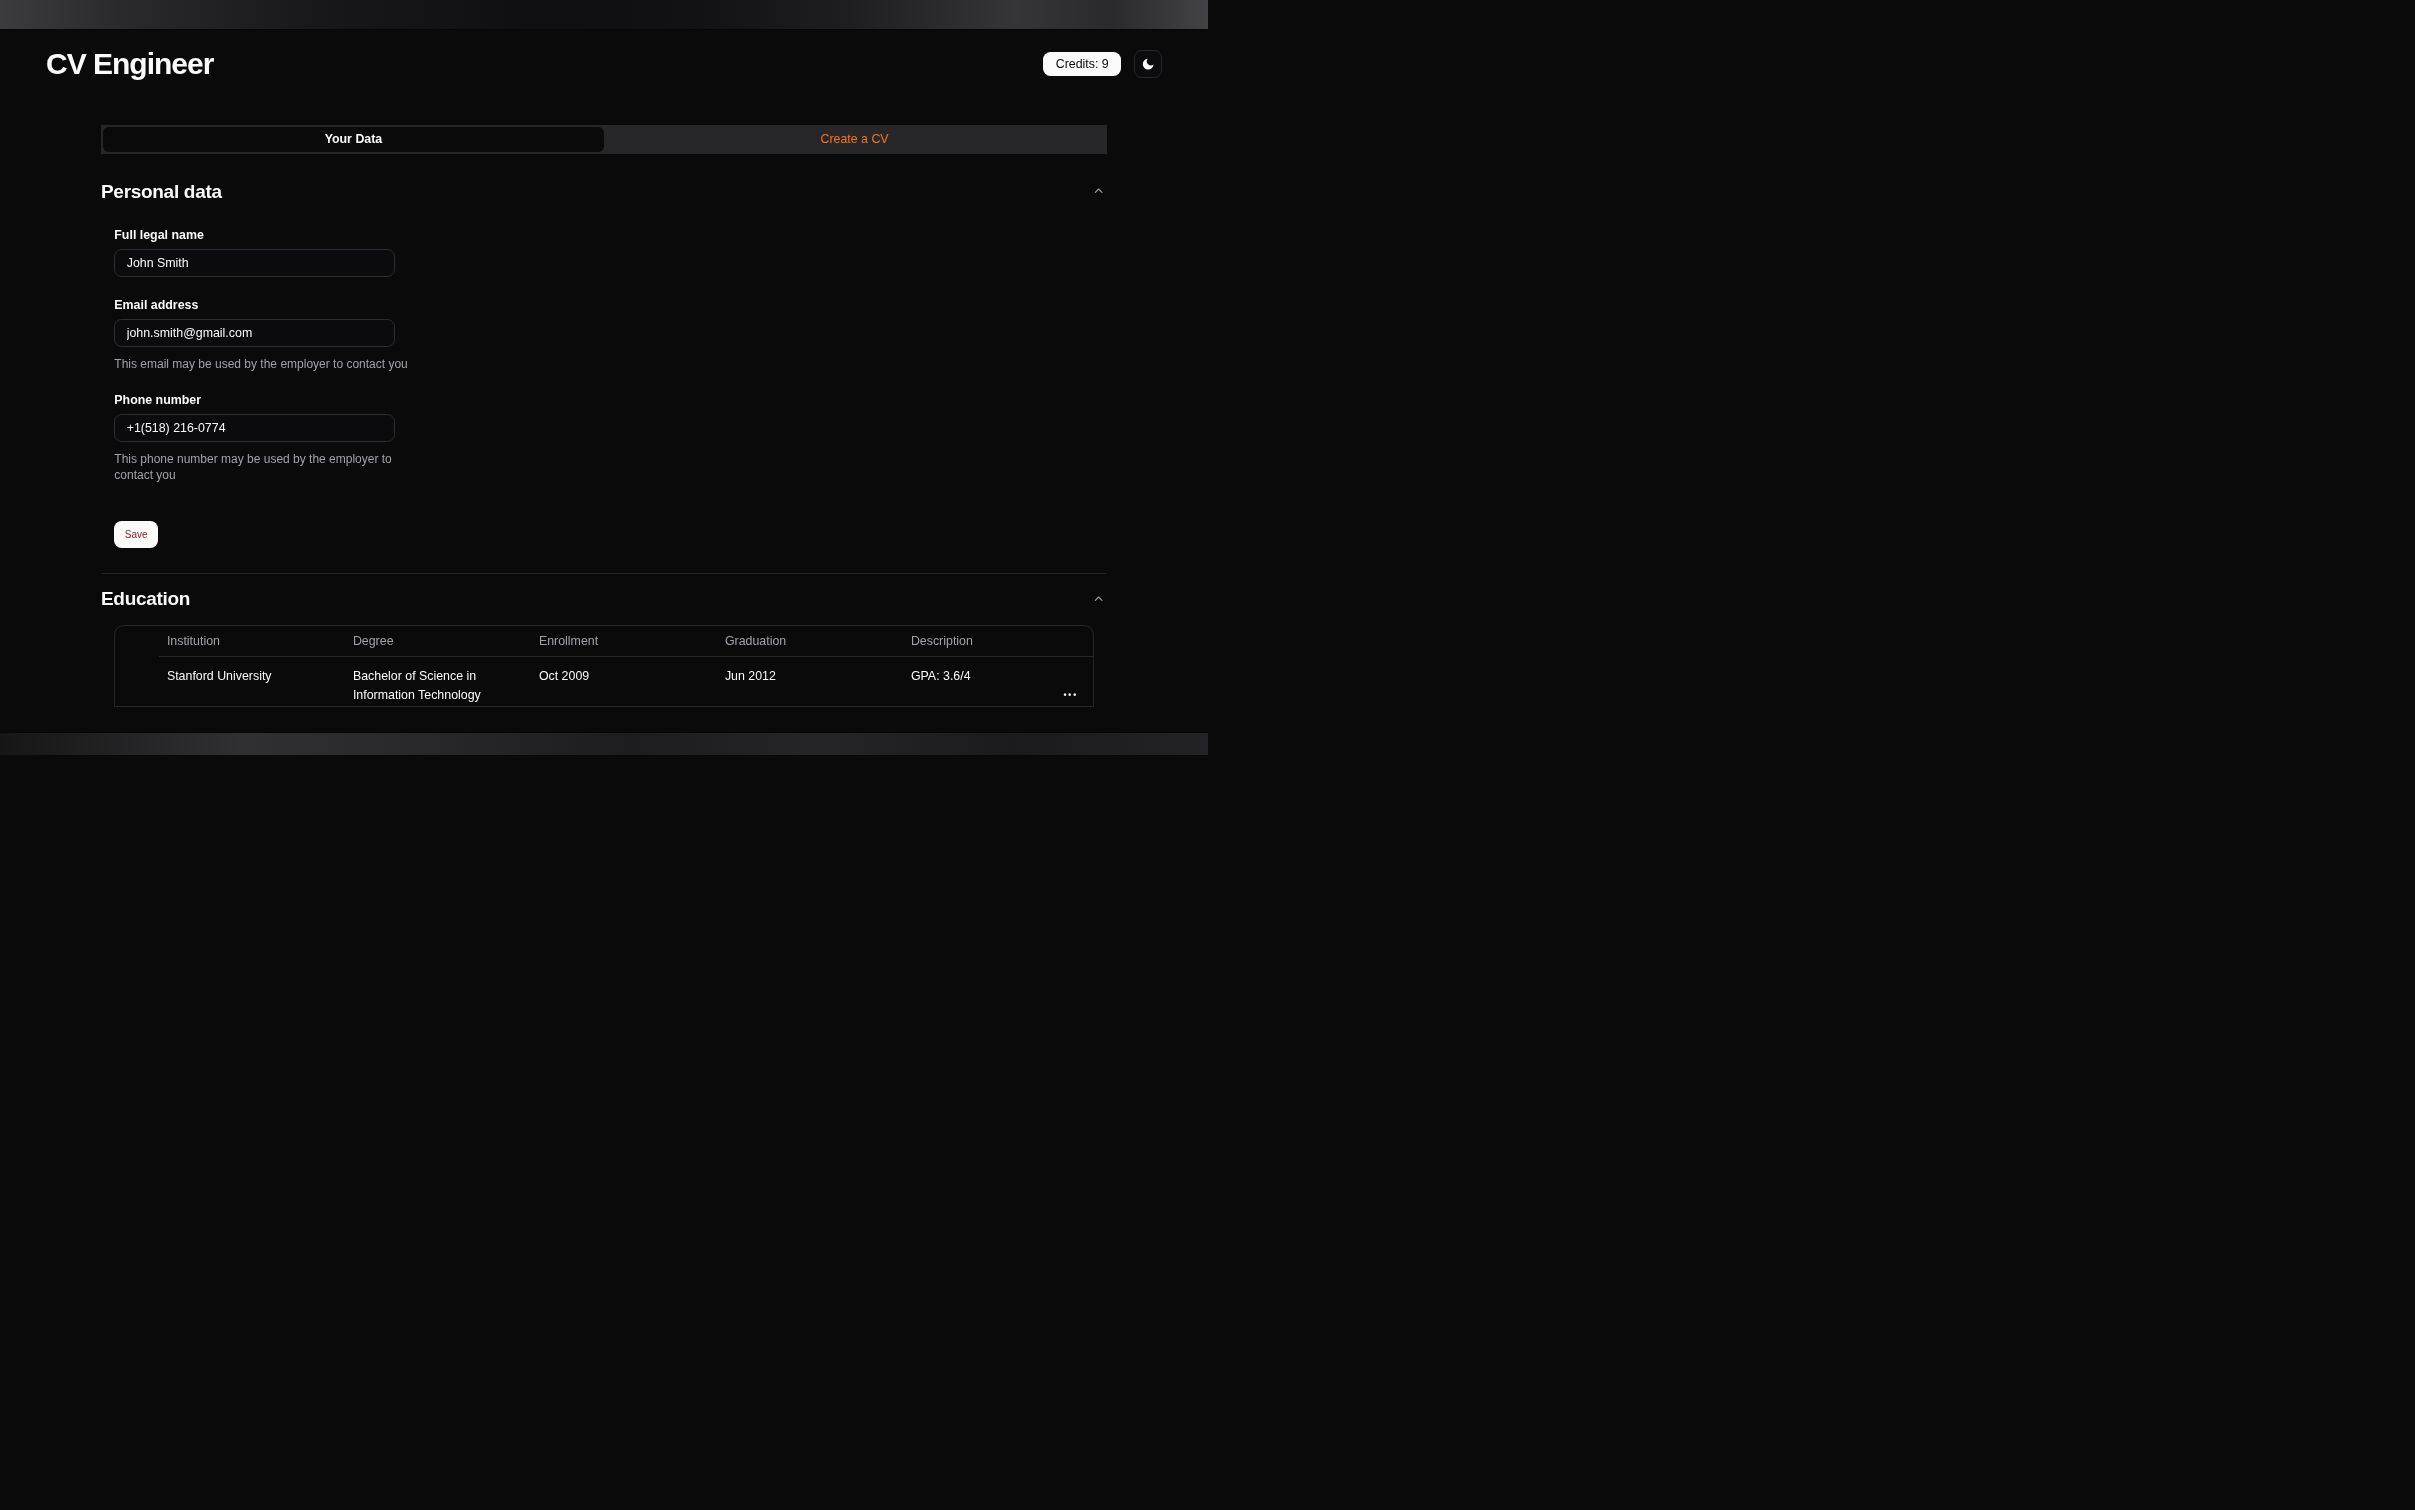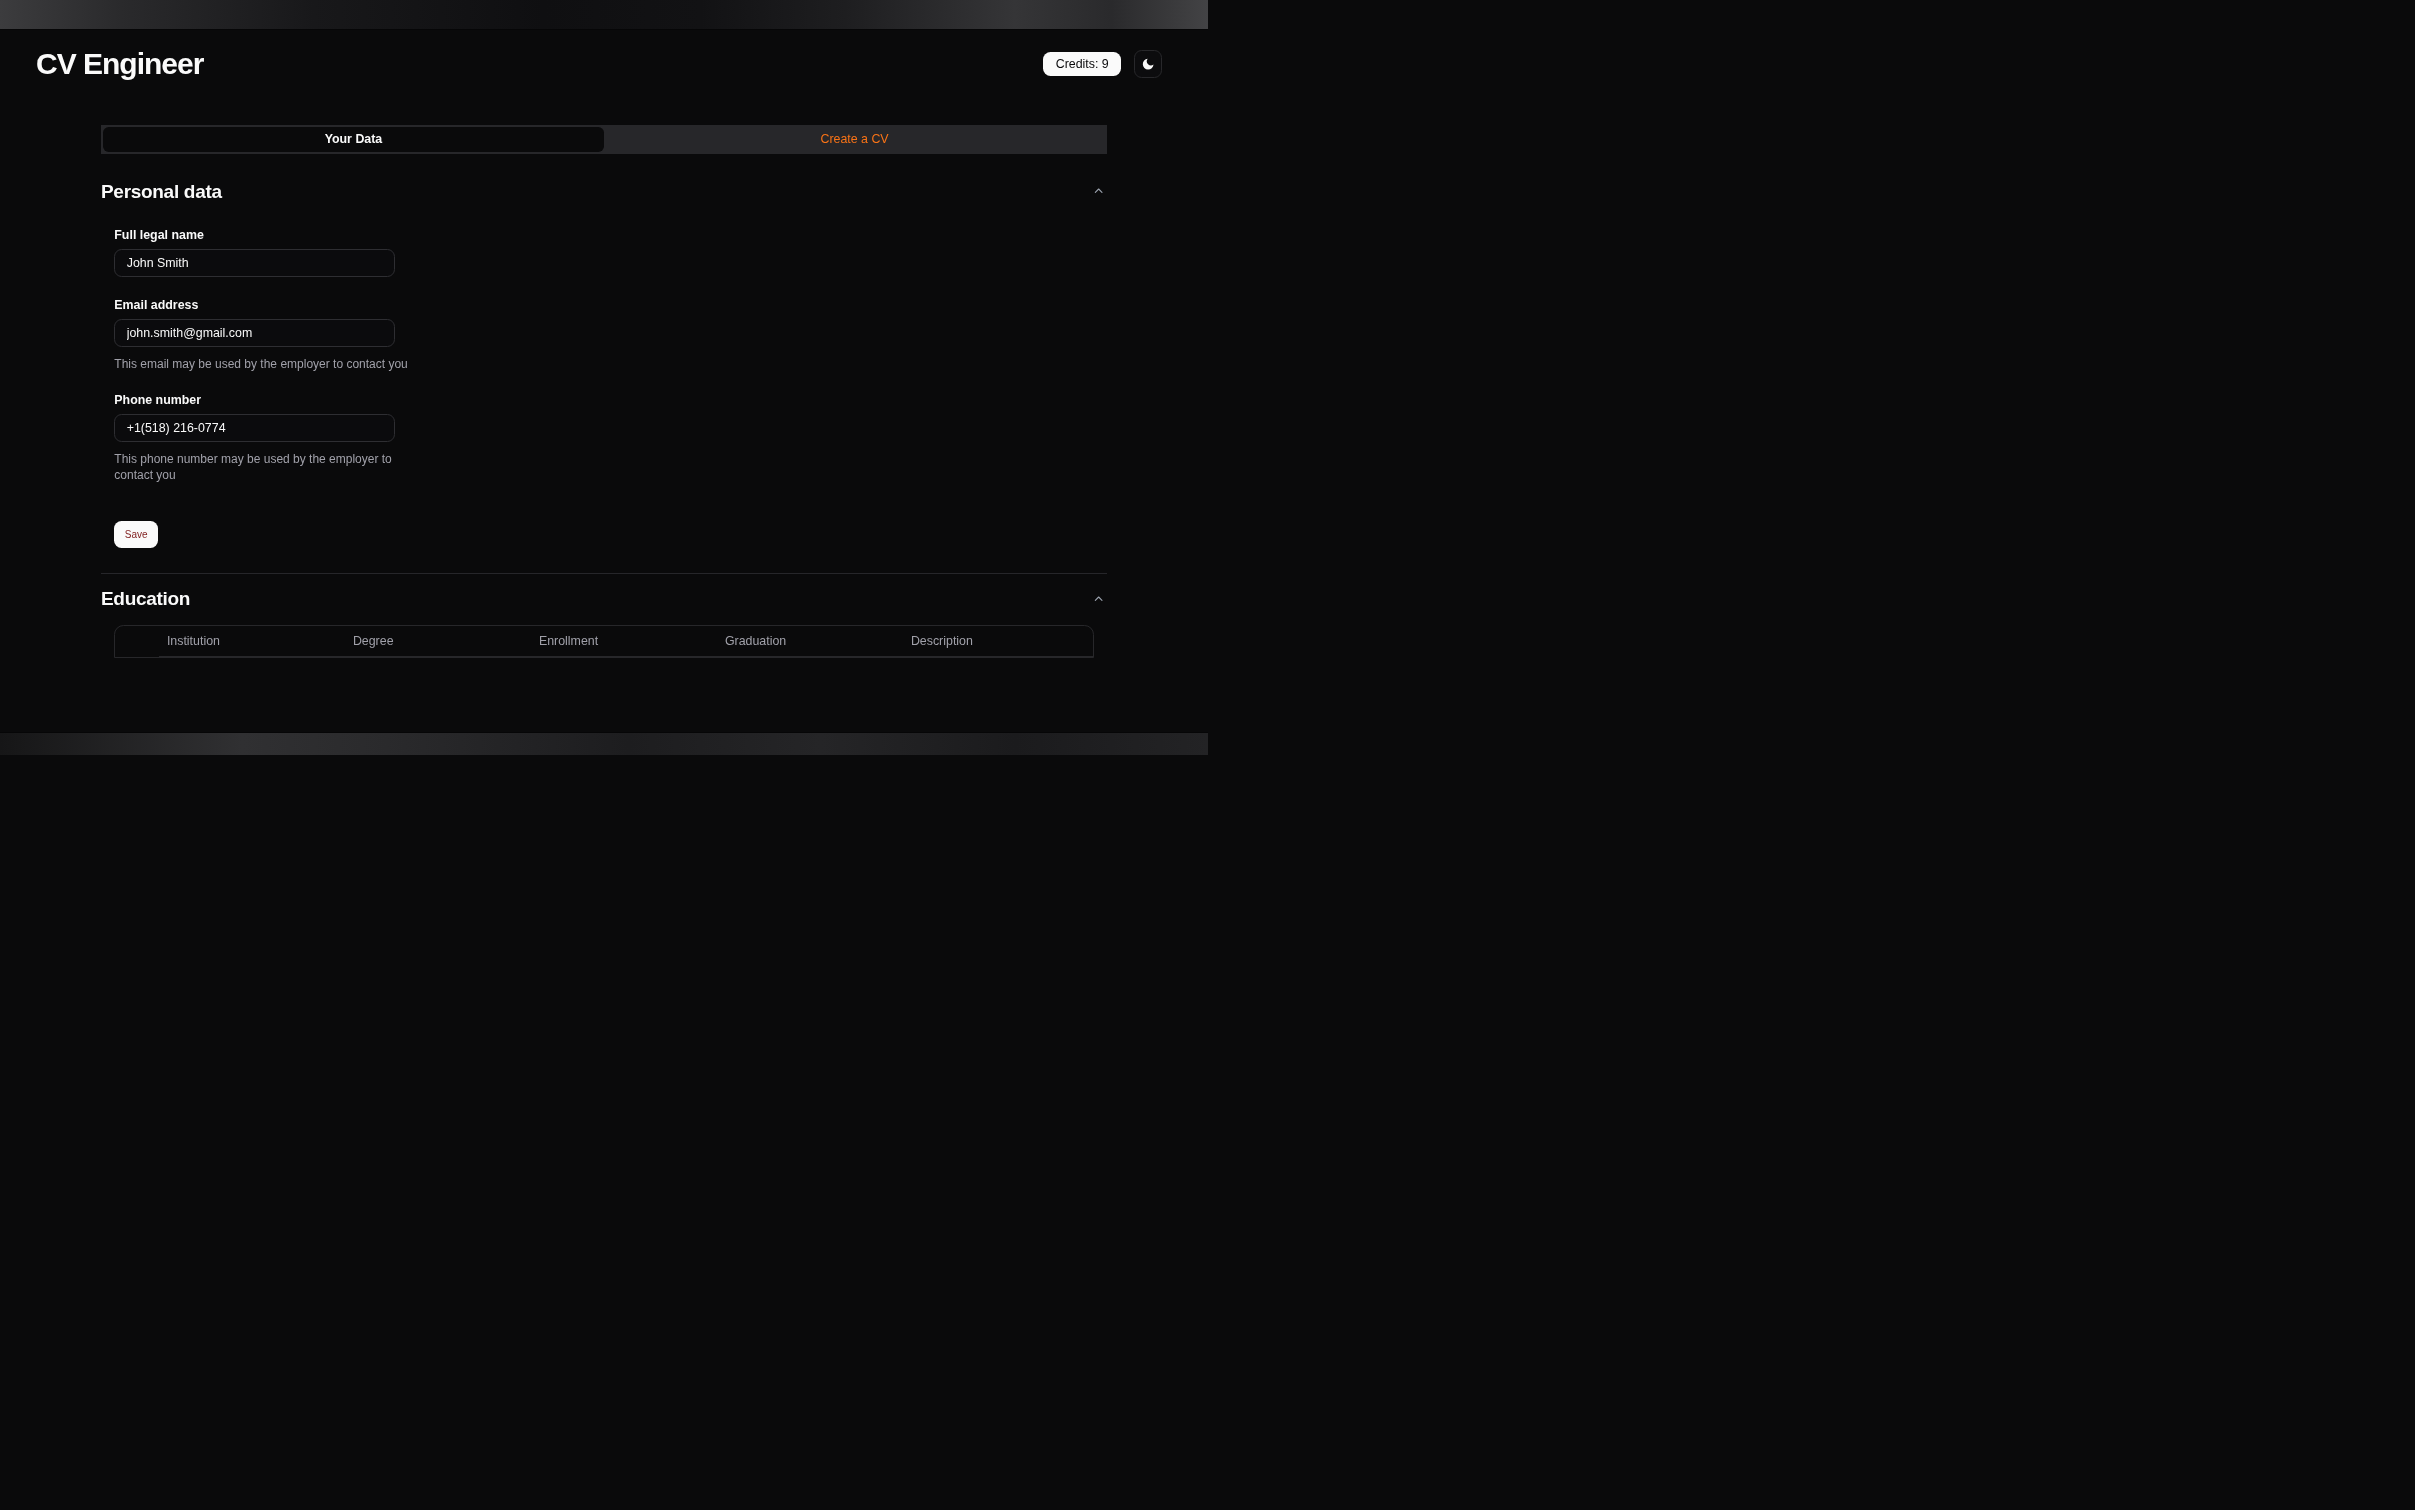--- a/index.html
+++ b/index.html
@@ -16,21 +16,21 @@
     background:linear-gradient(90deg,#3c3c3e 0%,#2a2a2c 10%,#18181a 26%,#0f0f11 45%,#121214 58%,#1e1e20 70%,#353537 84%,#2a2a2c 92%,#434345 100%);
     border-bottom:1px solid #060607;
   }
   .bottom-band {
     position:absolute; top:732px; left:0; width:1208px; height:23px; z-index:40;
     background:linear-gradient(90deg,#161617 0%,#303032 20%,#2a2a2c 32%,#1d1d1f 52%,#252527 68%,#1b1b1d 84%,#232325 100%);
     border-top:1px solid #060607;
   }
   .header {
     display:flex; justify-content:space-between; align-items:center;
-    padding:47px 46px 0 36px;
+    padding:47px 46px 0 46px;
   }
   .app-title { font-size:30px; font-weight:800; letter-spacing:-1px; color:#fafafa; }
   .header-right { display:flex; align-items:center; gap:13.3px; }
   .credits-btn {
     height:24px; padding:0 12.4px; border:none; border-radius:7.6px;
     background:#fafafa; color:#09090b; font-family:inherit;
     font-size:12.4px; font-weight:500; cursor:pointer;
   }
   .theme-btn {
     width:27.6px; height:27.6px; border-radius:7.6px; background:#0c0c0e;
@@ -174,20 +174,29 @@
     <div class="section-body">
       <div class="table">
         <div class="thead">
           <div>Institution</div>
           <div>Degree</div>
           <div>Enrollment</div>
           <div>Graduation</div>
           <div>Description</div>
           <div></div>
         </div>
+        <div class="trow">
+          <div>Stanford University</div>
+          <div>Bachelor of Science in Information Technology</div>
+          <div>Oct 2009</div>
+          <div>Jun 2012</div>
+          <div>GPA: 3.6/4</div>
+          <div></div>
+          <button class="row-actions">•••</button>
+        </div>
       </div>
     </div>
   </section>
 
 </main>
 
 <div class="bottom-band"></div>
 
 
 </body></html>

